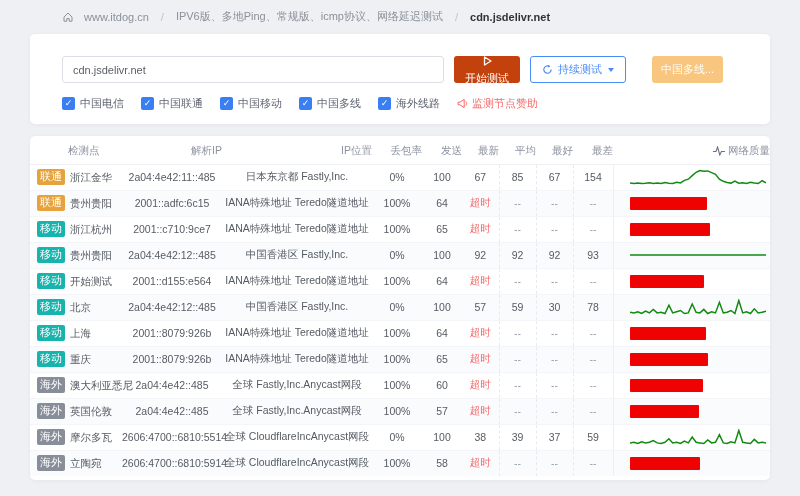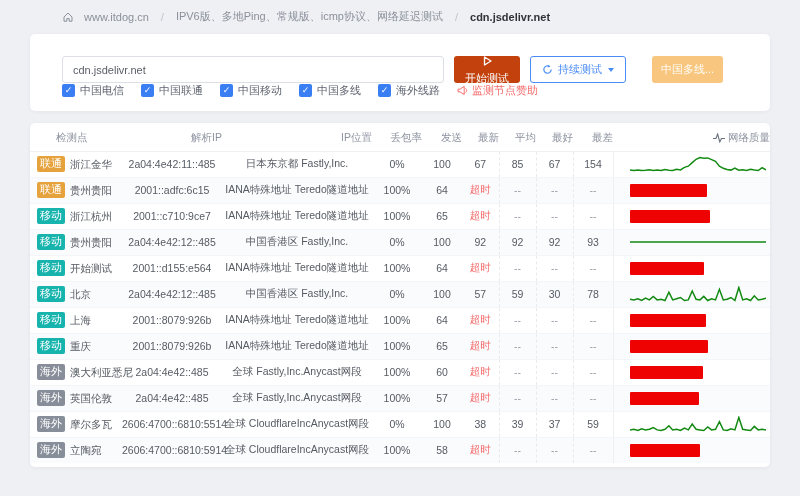--- a/index.html
+++ b/index.html
@@ -22,34 +22,34 @@
     font-family: "Liberation Sans", sans-serif; }
   .btn { height: 27px; border-radius: 3px; font-size: 11px; display: inline-flex;
     align-items: center; gap: 5px; padding: 0 11px; cursor: pointer; border: none;
     font-family: "Liberation Sans", sans-serif; white-space: nowrap; }
   .btn-primary { background: #c2410c; color: #fff; margin-left: 10px; flex-direction: column; }
   .btn-outline { background: #fff; border: 1px solid #4a8cf5; color: #4a8cf5; margin-left: 10px; }
   .caret { width: 0; height: 0; border-left: 3.5px solid transparent;
     border-right: 3.5px solid transparent; border-top: 4px solid #4a8cf5; margin-left: 1px; }
   .btn-generating { background: #f8c67f; color: #fffdf8; margin-left: 26px; padding: 0 9px; }
 
-  .check-row { display: flex; align-items: center; font-size: 11px; color: #5f6470; }
+  .check-row { margin-top: 13px; display: flex; align-items: center; font-size: 11px; color: #5f6470; }
   .cbs { display: contents; }
   .cb { display: inline-flex; align-items: center; margin-right: 17px; cursor: pointer; }
   .cb .box { width: 13px; height: 13px; background: #3a7ef3; border-radius: 2px;
     color: #fff; font-size: 9px; line-height: 13px; text-align: center; margin-right: 5px; }
   .cb .box::after { content: "\2713"; }
   .sponsor { color: #f56c6c; display: inline-flex; align-items: center; gap: 4px;
     text-decoration: none; cursor: pointer; }
 
   .table-card { margin-top: 12px; padding: 3px 0 4px; }
   table { width: 100%; border-collapse: collapse; font-size: 10.5px; table-layout: fixed; }
   thead th { height: 25px; color: #8d93a0; font-weight: normal; font-size: 10.5px;
     border-bottom: 1px solid #eef0f4; text-align: right; }
-  thead th.h-node { text-align: left; padding-left: 26px; }
+  thead th.h-node { text-align: left; padding-left: 38px; }
   tbody td { height: 25px; text-align: center; color: #565b63; border-bottom: 1px solid #f3f5f8; }
   tbody tr:nth-child(even) td { background: #fafbfd; }
   tbody tr:last-child td { border-bottom: none; }
   td.node { text-align: left; padding-left: 7px; white-space: nowrap; }
   .badge { display: inline-block; min-width: 23px; padding: 1.5px 3px; border-radius: 2px;
     color: #fff; font-size: 11px; margin-right: 5px; text-align: center; line-height: 1.2; }
   .timeout { color: #f56c6c; }
   .dash { color: #9aa0a8; }
   td.dl { border-left: 1px dashed #e7eaef; }
   td.qcol { border-left: 1px solid #edeff3; }

